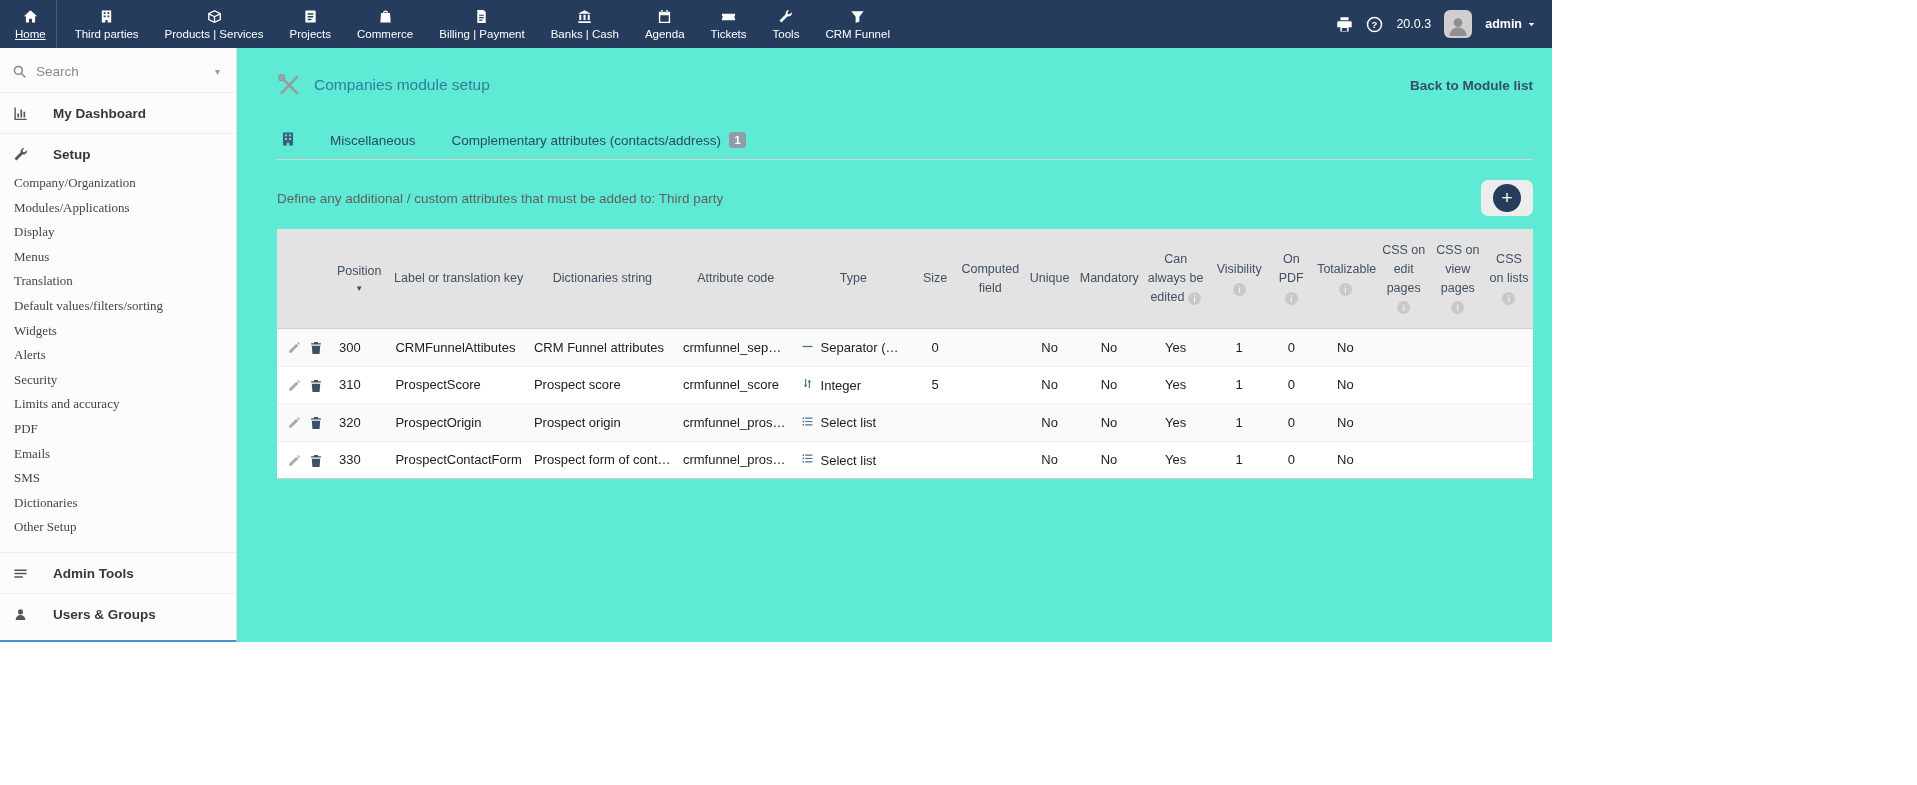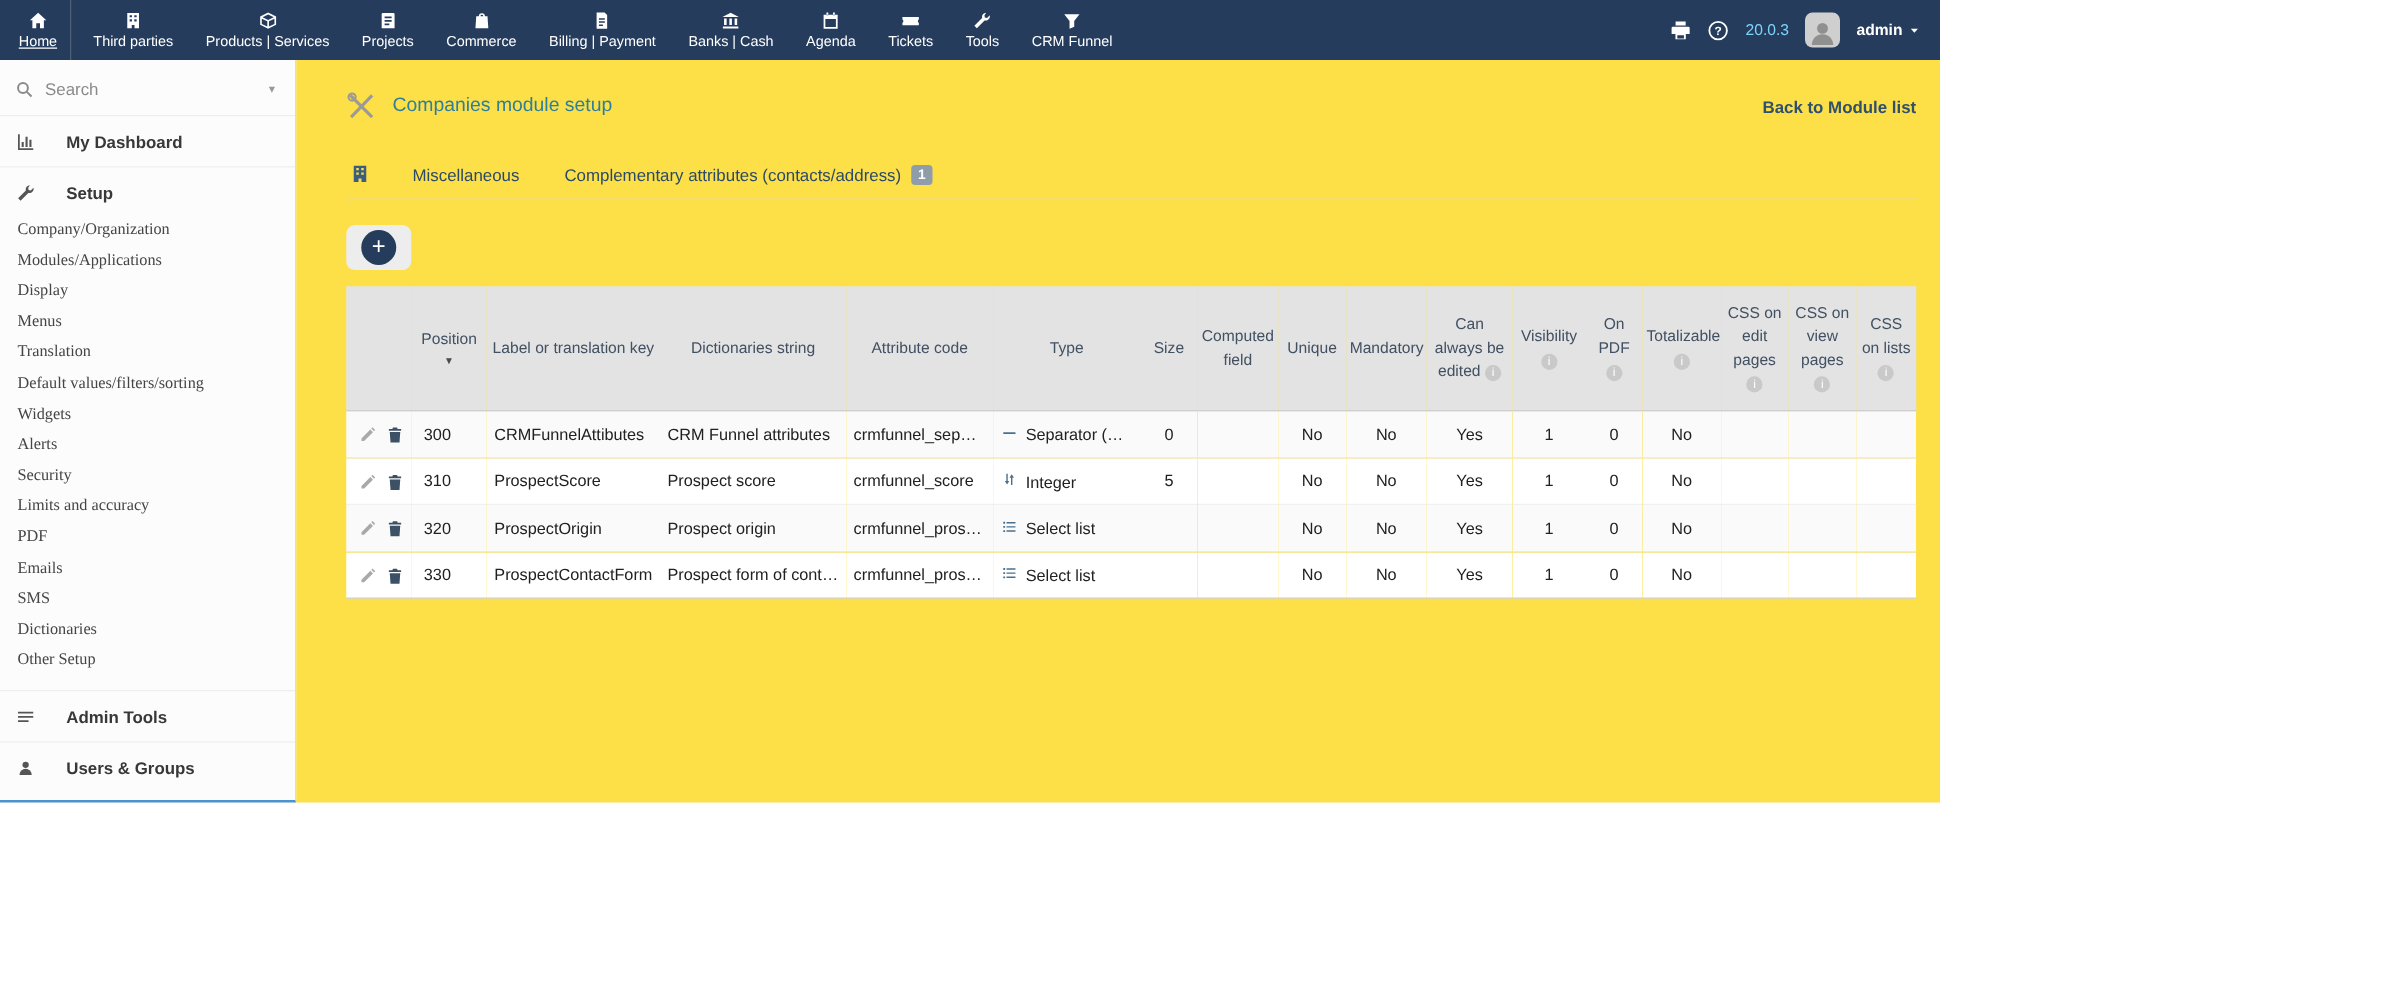--- a/index.html
+++ b/index.html
@@ -20,21 +20,21 @@
   .topnav-item {
     display: flex; flex-direction: column; align-items: center; justify-content: center;
     gap: 4px; padding: 0 13px; color: #fff; text-decoration: none;
     font-size: 11.5px; white-space: nowrap; cursor: pointer;
   }
   .topnav-item.is-first { border-right: 1px solid rgba(255,255,255,.18); padding-right: 10px; margin-right: 5px; text-decoration: underline; }
   .topnav-item .icon svg { width: 15px; height: 15px; fill: #fff; display: block; }
   .topright { display: flex; align-items: center; gap: 13px; padding-right: 16px; }
   .top-icon-btn { color:#fff; text-decoration:none; display:flex; align-items:center; cursor:pointer; }
   .top-icon-btn svg { width: 17px; height: 17px; display: block; fill: currentColor; }
-  .version { font-size: 12.5px; color: #7dd3fc; }
+  .version { font-size: 12.5px; color: #ffffff; }
   .avatar {
     width: 28px; height: 28px; border-radius: 6px; background: #cfcfcf;
     overflow: hidden; display: flex; align-items: flex-end; justify-content: center; cursor: pointer;
   }
   .avatar svg { width: 24px; height: 24px; fill: #909090; display: block; }
   .user-box { display: flex; align-items: center; gap: 5px; font-size: 12.5px; font-weight: bold; color: #fff; text-decoration: none; cursor: pointer; }
   .user-box .caret svg { width: 9px; height: 9px; fill: #fff; display: block; }
 
   
   .layout { display: flex; min-height: 594px; align-items: stretch; }
@@ -61,21 +61,21 @@
   .side-head {
     display: flex; align-items: center; gap: 25px;
     font-size: 13.5px; font-weight: bold; color: #383838; text-decoration: none; cursor: pointer;
   }
   .side-head .icon { display: flex; color: #555; }
   .side-head .icon svg { width: 15px; height: 15px; fill: currentColor; display: block; }
   .setup-list { list-style: none; margin-top: 9px; padding-left: 1px; font-family: Liberation Serif, serif; }
   .side-link { font-size: 13px; color: #454545; line-height: 24.6px; cursor: pointer; white-space: nowrap; }
 
   
-  .main { flex: 1; padding: 25px 19px 0 40px; background: #fde047; min-width: 0; }
+  .main { flex: 1; padding: 25px 19px 0 40px; background: #5eead4; min-width: 0; }
   .main-header { display: flex; justify-content: space-between; align-items: center; }
   .title-left { display: flex; align-items: center; gap: 13px; }
   .title-icon { color: #9a9a9a; display: flex; }
   .title-icon svg { width: 24px; height: 24px; display: block; }
   .page-title { font-size: 15.5px; font-weight: normal; color: #2f7f99; }
   .back-link { font-size: 13.5px; font-weight: bold; color: #31506b; text-decoration: none; }
 
   .tabs-row {
     display: flex; align-items: flex-end; margin-top: 26px;
     border-bottom: 1px solid #d6d6d6; padding-left: 3px;
@@ -369,20 +369,21 @@
       <a href="#" class="tab">
             <span class="tab-label">Miscellaneous</span>
           </a>
           <a href="#" class="tab">
             <span class="tab-label">Complementary attributes (contacts/address)</span>
             <span class="badge">1</span>
           </a>
         </div>
 
       <div class="desc-row">
+        <p class="desc-text">Define any additional / custom attributes that must be added to: Third party</p>
         <span class="add-wrap">
           <button class="add-button">+</button>
         </span>
       </div>
 
       <table class="attr-table">
         <colgroup>
           <col style="width:50px">
             <col style="width:58px">
             <col style="width:133px">

